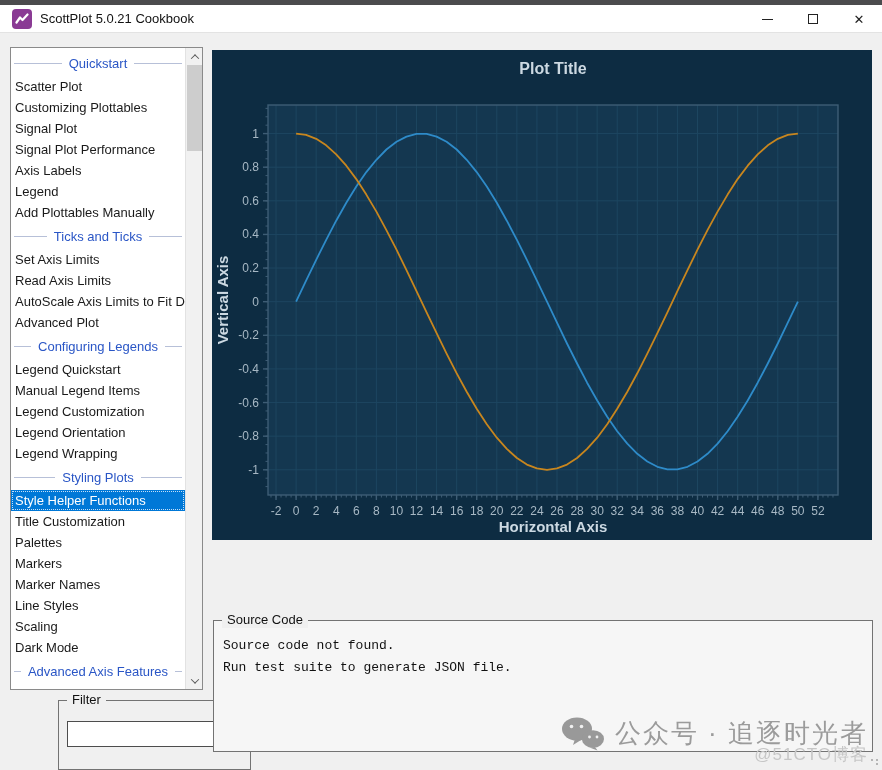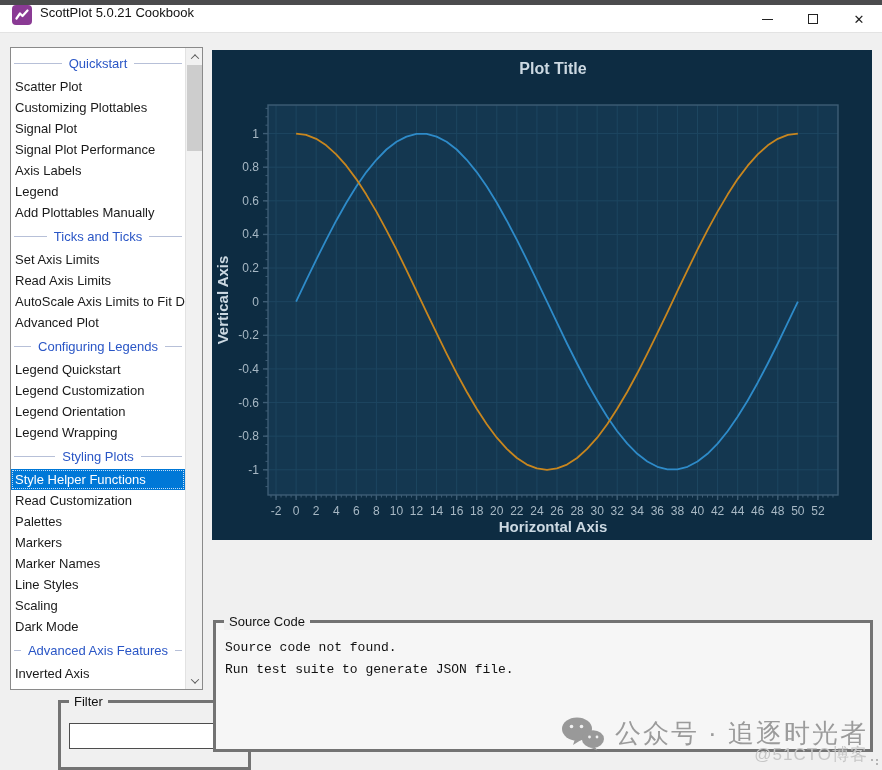--- a/index.html
+++ b/index.html
@@ -7,21 +7,21 @@
   body {
     position:relative; overflow:hidden;
     font-family:"Liberation Sans", sans-serif;
     background:#f0f0f0;
   }
   
   .top-strip { position:absolute; left:0; top:0; width:882px; height:5px; background:#4b4b4d; }
   .titlebar {
     position:absolute; left:0; top:5px; width:882px; height:28px;
     background:#ffffff; border-bottom:1px solid #e3e3e3;
-    display:flex; align-items:flex-start;
+    display:flex; align-items:center;
   }
   .app-icon {
     width:20px; height:20px; margin-left:12px; border-radius:4px;
     background:#8a3a94; display:flex; align-items:center; justify-content:center;
   }
   .window-title { margin-left:8px; font-size:13px; color:#111; }
   .win-btns { position:absolute; right:0; top:0; height:28px; display:flex; }
   .win-btn { width:46px; height:28px; display:flex; align-items:center; justify-content:center; cursor:default; }
   .min-glyph { width:11px; height:0; border-top:1px solid #222; }
   .max-glyph { width:10px; height:10px; border:1px solid #222; }
@@ -49,21 +49,21 @@
   
   .vscroll { position:absolute; right:0; top:0; width:17px; height:641px; background:#f1f1f1; border-left:1px solid #e2e2e2; }
   .sb-btn { position:absolute; left:0; width:17px; height:17px; display:flex; align-items:center; justify-content:center; }
   .sb-btn.up { top:0; } .sb-btn.down { bottom:0; }
   .chev { width:6px; height:6px; border-left:1.6px solid #5a5a5a; border-top:1.6px solid #5a5a5a; }
   .chev.up { transform:rotate(45deg) translate(1px,1px); }
   .chev.down { transform:rotate(225deg) translate(1px,1px); }
   .sb-thumb { position:absolute; left:1px; top:17px; width:15px; height:86px; background:#cdcdcd; }
 
   
-  .groupbox { position:absolute; border:3px solid #737373; }
+  .groupbox { position:absolute; border:1px solid #737373; }
   .groupbox .gb-label {
     position:absolute; top:-9px; left:8px; padding:0 5px; font-size:13px; color:#111;
     background:#f0f0f0; line-height:16px;
   }
   .filter-group { left:10px; top:700px; width:193px; height:70px;margin-left:48px; }
   .filter-input {
     position:absolute; left:8px; top:20px; width:177px; height:26px;
     border:1px solid #4d4d4d; background:#ffffff; font-size:13px; padding:0 4px;
     font-family:"Liberation Sans", sans-serif; outline:none;
   }
@@ -137,30 +137,31 @@
       <div class="lb-row">Set Axis Limits</div>
       <div class="lb-row">Read Axis Limits</div>
       <div class="lb-row">AutoScale Axis Limits to Fit Data</div>
       <div class="lb-row">Advanced Plot</div>
       <div class="lb-row lb-section">
         <span class="dash"></span>
         <span class="sec-label">Configuring Legends</span>
         <span class="dash"></span>
       </div>
       <div class="lb-row">Legend Quickstart</div>
+      <div class="lb-row">Manual Legend Items</div>
       <div class="lb-row">Legend Customization</div>
       <div class="lb-row">Legend Orientation</div>
       <div class="lb-row">Legend Wrapping</div>
       <div class="lb-row lb-section">
         <span class="dash"></span>
         <span class="sec-label">Styling Plots</span>
         <span class="dash"></span>
       </div>
       <div class="lb-row selected">Style Helper Functions</div>
-      <div class="lb-row">Read Customization</div>
+      <div class="lb-row">Title Customization</div>
       <div class="lb-row">Palettes</div>
       <div class="lb-row">Markers</div>
       <div class="lb-row">Marker Names</div>
       <div class="lb-row">Line Styles</div>
       <div class="lb-row">Scaling</div>
       <div class="lb-row">Dark Mode</div>
       <div class="lb-row lb-section">
         <span class="dash"></span>
         <span class="sec-label">Advanced Axis Features</span>
         <span class="dash"></span>

